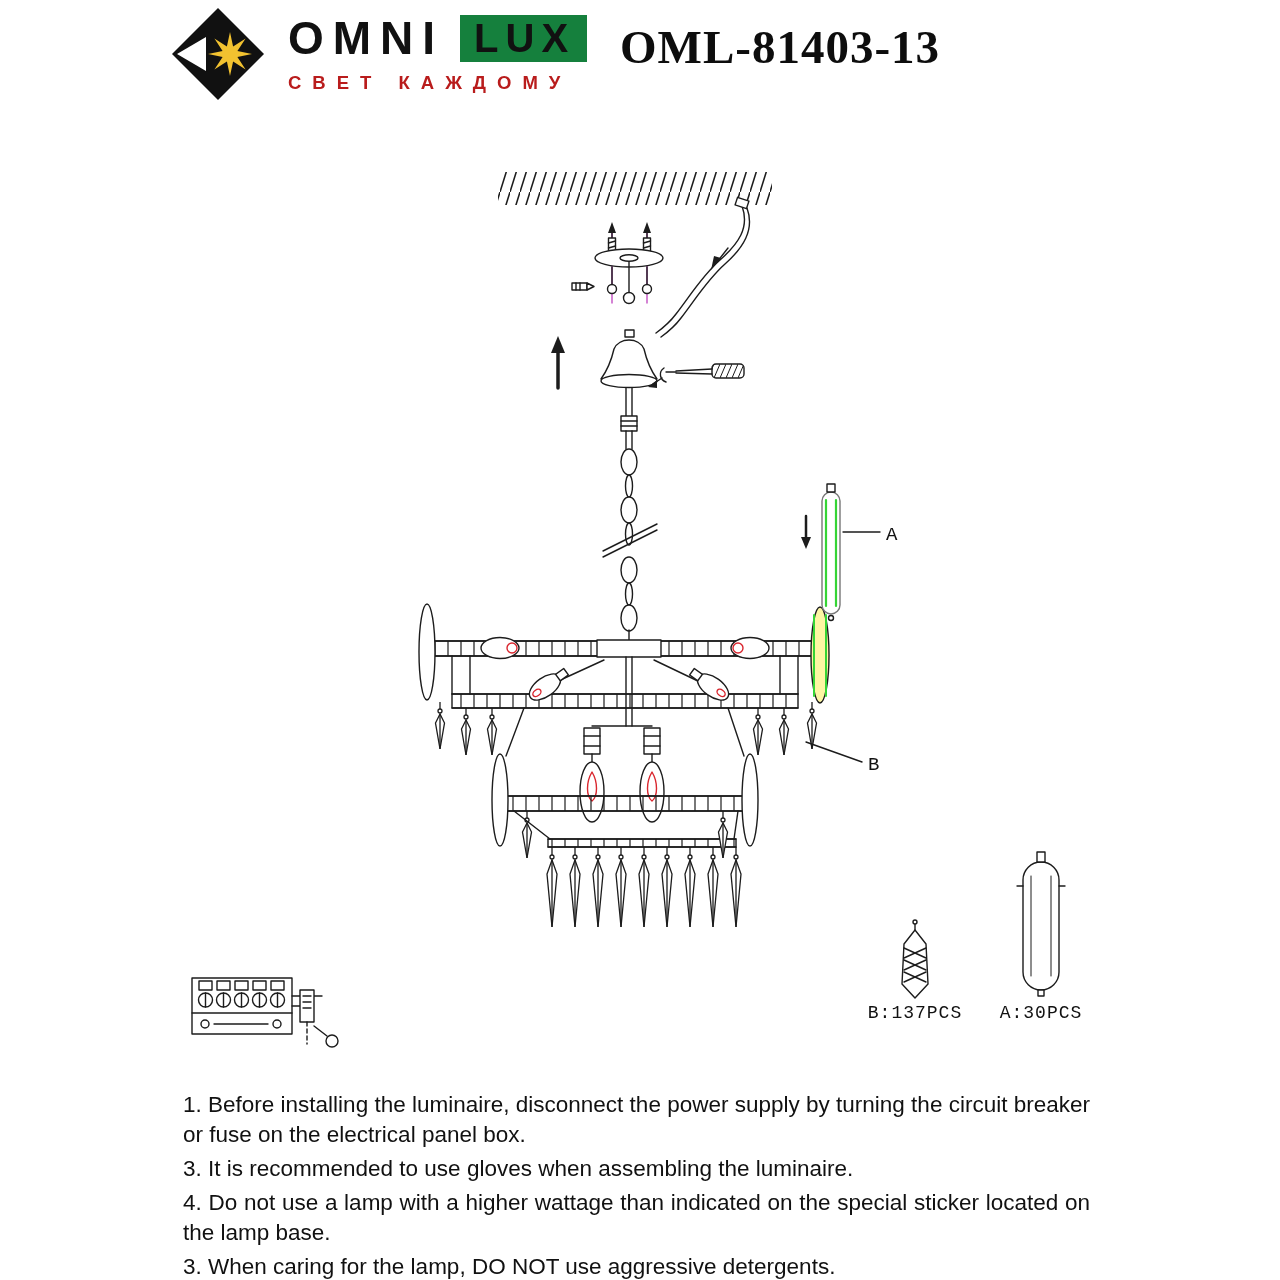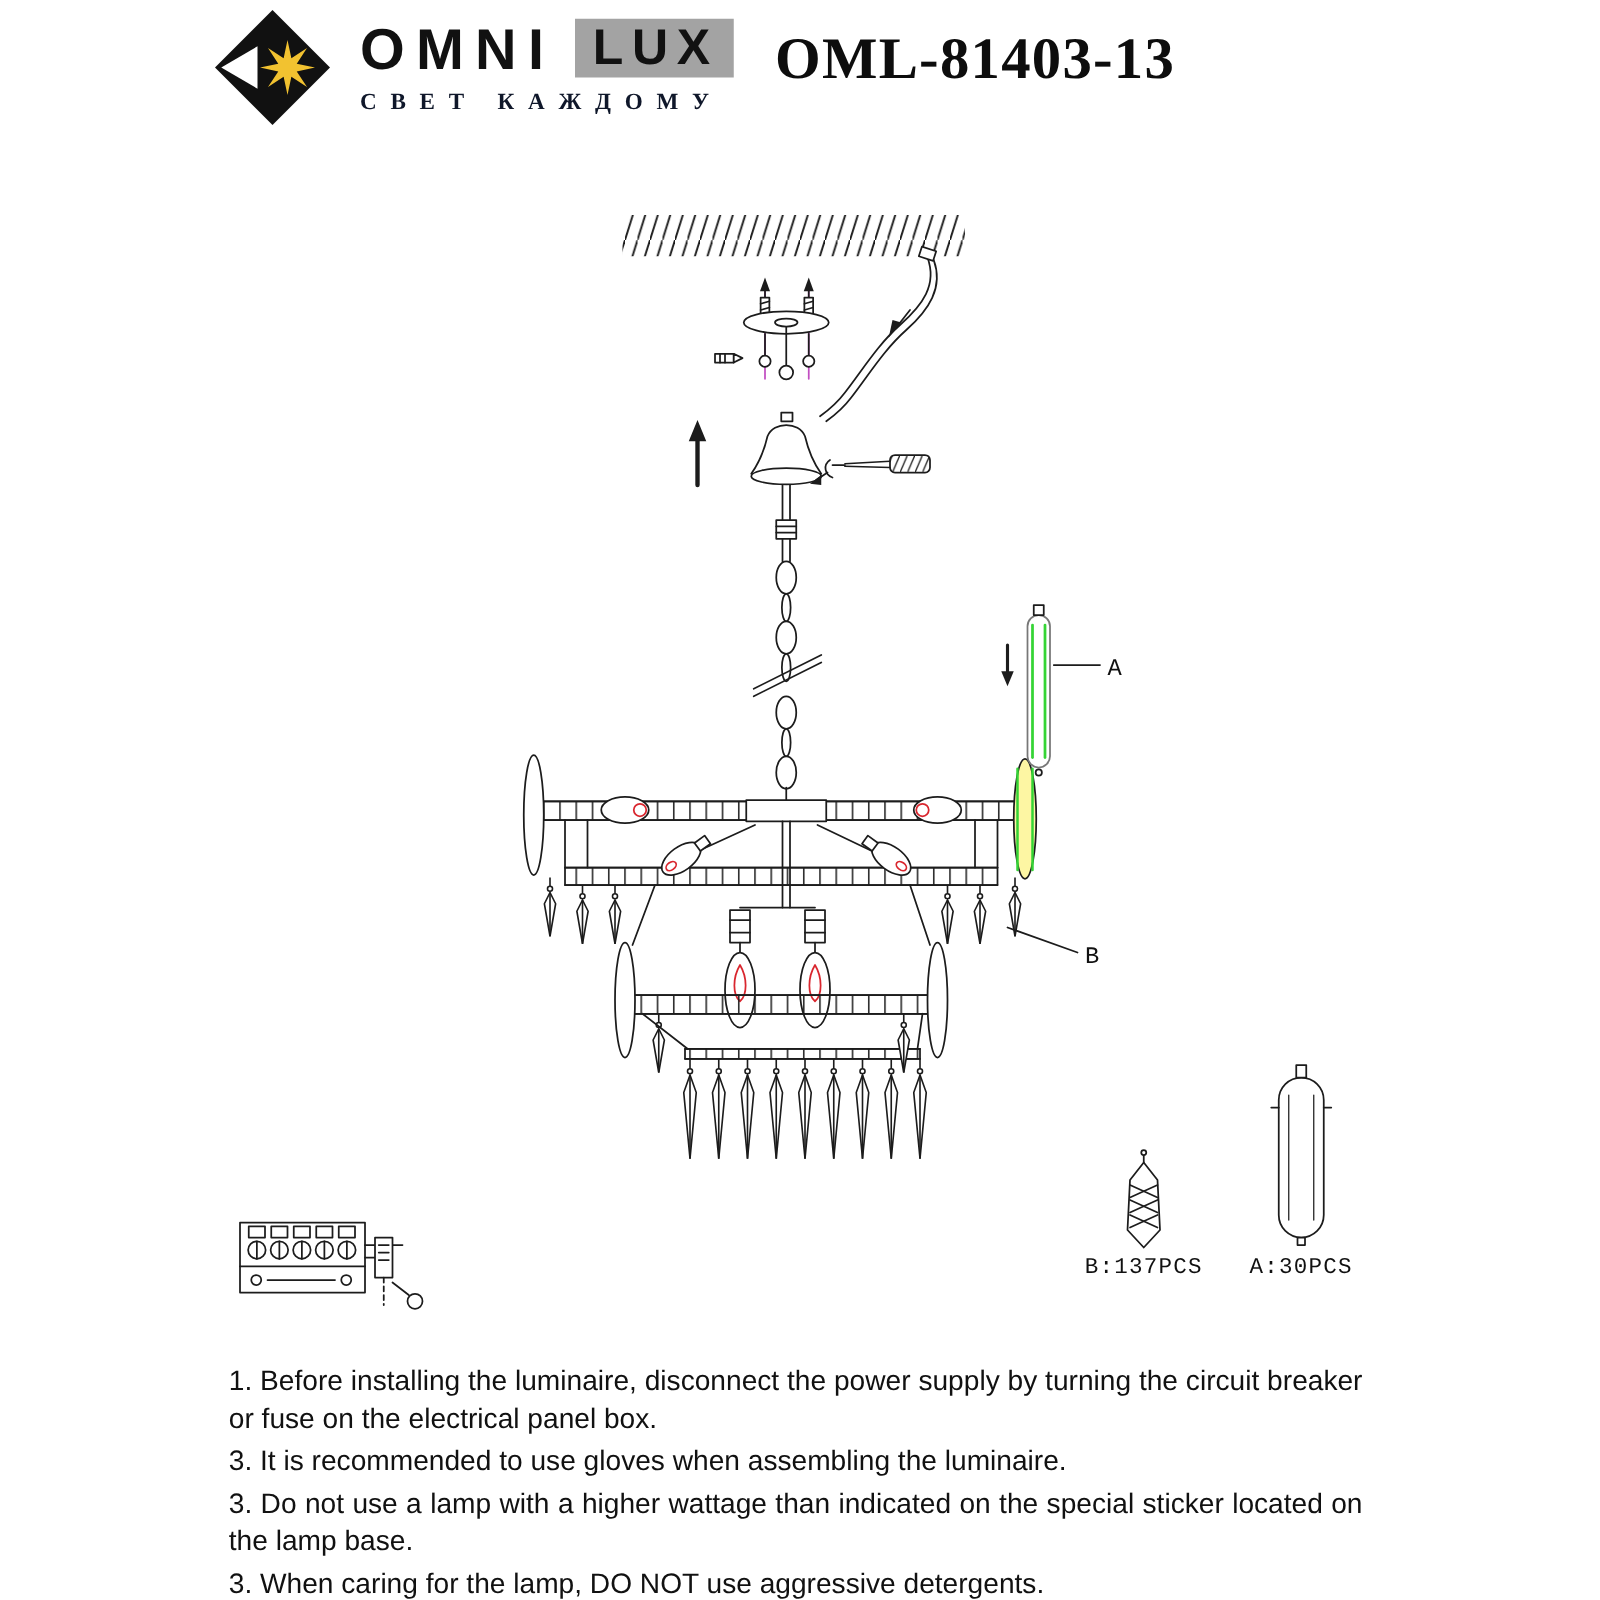--- a/index.html
+++ b/index.html
@@ -6,23 +6,23 @@
   body {
     width:1280px; height:1280px; position:relative; overflow:hidden;
     background:#ffffff; color:#111;
     font-family:"Liberation Sans", sans-serif;
   }
   
   .logo { position:absolute; left:170px; top:6px; display:flex; gap:22px; align-items:center; }
   .logo-text { display:flex; flex-direction:column; }
   .logo-row { display:flex; align-items:center; gap:16px; }
   .omni { font-size:46px; font-weight:bold; letter-spacing:9px; color:#111; line-height:1; }
-  .lux  { background:#a3a3a3; color:#111; font-size:40px; font-weight:bold;
+  .lux  { background:#15803d; color:#111; font-size:40px; font-weight:bold;
           letter-spacing:7px; padding:3px 12px 4px 14px; line-height:1; }
-  .tagline { margin-top:10px; font-size:18.5px; font-weight:600; letter-spacing:11px; color:#0f172a;font-family:Liberation Serif, serif; }
+  .tagline { margin-top:10px; font-size:18.5px; font-weight:600; letter-spacing:11px; color:#b91c1c; }
   .model { position:absolute; left:620px; top:20px; width:460px; text-align:left;
            font-family:"Liberation Serif", serif; font-weight:bold; font-size:47px;
            letter-spacing:1px; color:#0d0d0d; }
   
   .diagram { position:absolute; left:0; top:0; }
   .d { stroke:#1c1c1c; fill:none; stroke-width:1.4; stroke-linecap:round; stroke-linejoin:round; }
   .lbl { font-family:"Liberation Mono", monospace; font-size:19px; fill:#111; stroke:none; }
   .mid { text-anchor:middle; letter-spacing:1px; font-size:18px; }
   
   .instructions { position:absolute; left:183px; top:1086px; width:907px; }
@@ -311,15 +311,15 @@
     <line x1="303" y1="1008" x2="311" y2="1008"></line>
     <line x1="307" y1="1022" x2="307" y2="1044" stroke-dasharray="4 3"></line>
     <line x1="314" y1="1026" x2="327" y2="1036"></line>
     <circle cx="332" cy="1041" r="6" fill="#ffffff"></circle>
   </g>
 </svg>
 
 <section class="instructions">
   <p>1. Before installing the luminaire, disconnect the power supply by turning the circuit breaker or fuse on the electrical panel box.</p>
   <p>3. It is recommended to use gloves when assembling the luminaire.</p>
-  <p>3. Do not use a lamp with a higher wattage than indicated on the special sticker located on the lamp base.</p>
+  <p>4. Do not use a lamp with a higher wattage than indicated on the special sticker located on the lamp base.</p>
   <p>3. When caring for the lamp, DO NOT use aggressive detergents.</p>
 </section>
 
 </body></html>

